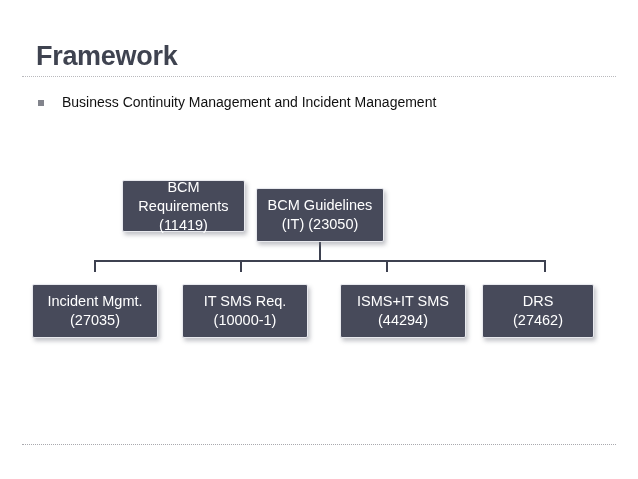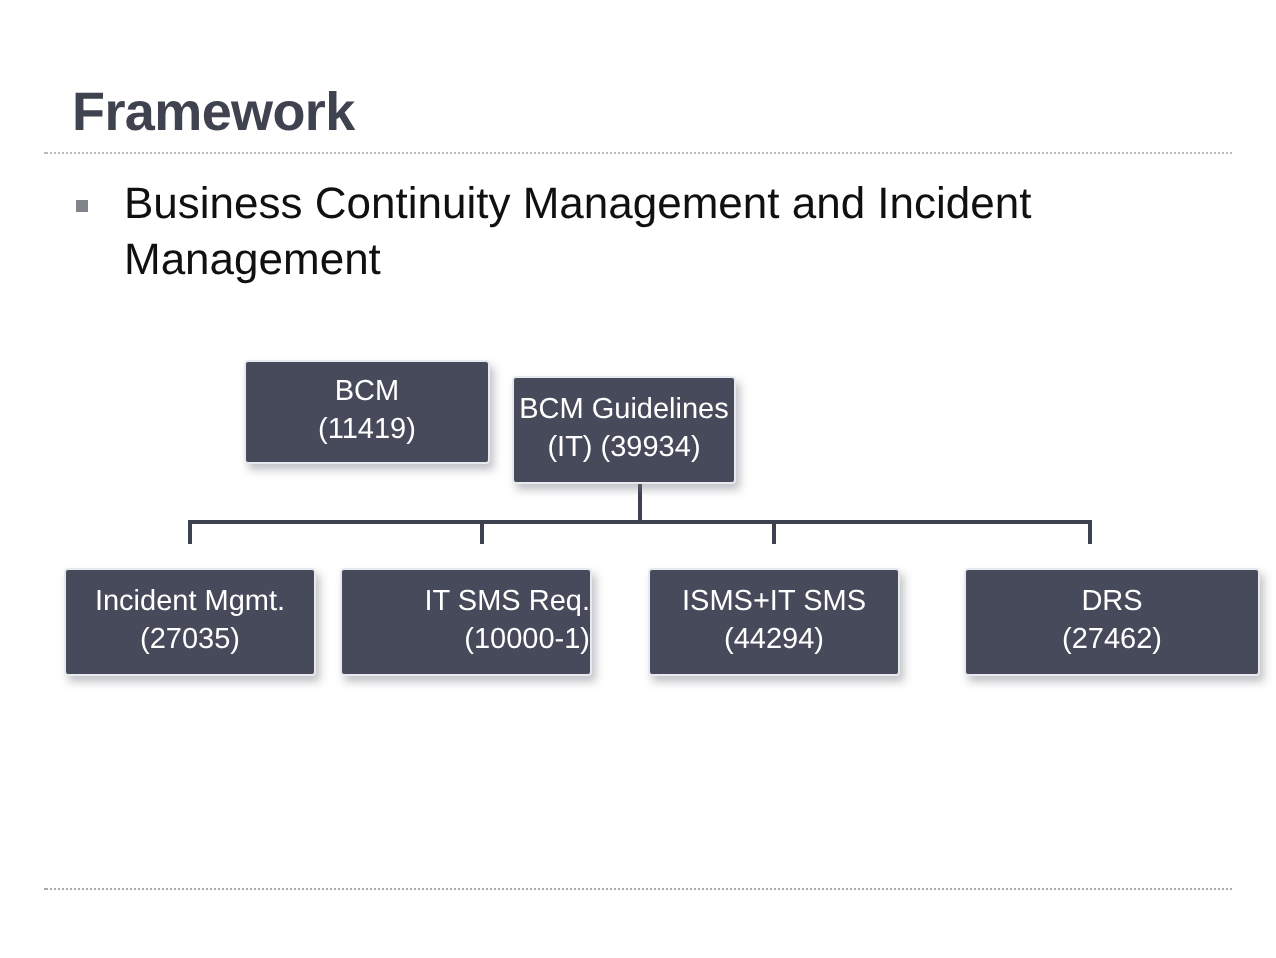--- a/index.html
+++ b/index.html
@@ -56,21 +56,21 @@
   #bullet-marker {
     position: absolute;
     left: 2px;
     top: 12px;
     width: 6px;
     height: 6px;
     background: #82848c;
   }
   #bullet-text {
     margin-left: 26px;
-    font-size: 22px;
+    font-size: 14px;
     line-height: 28px;
     color: #101010;
     font-family: "Liberation Sans", sans-serif;
   }
 
   
   #diagram {
     position: absolute;
     left: 0;
     top: 0;
@@ -97,34 +97,34 @@
     line-height: 19px;
     box-sizing: border-box;
   }
   .node .ln { display: block; white-space: nowrap; }
 
   
   #node-bcm-requirements {
     left: 122px; top: 180px; width: 123px; height: 52px;
   }
   #node-bcm-guidelines {
-    left: 256px; top: 188px; width: 112px; height: 54px;
+    left: 256px; top: 188px; width: 128px; height: 54px;
   }
 
   
   .node-leaf {
     top: 272px;
     width: 126px;
     height: 54px;
     margin-top: 12px;
   }
   #node-incident-mgmt { left: 32px; }
-  #node-it-sms-req    { left: 170px; align-items: flex-end; }
-  #node-isms-it-sms   { left: 324px; }
-  #node-drs           { left: 482px; width: 148px; }
+  #node-it-sms-req    { left: 182px; }
+  #node-isms-it-sms   { left: 340px; }
+  #node-drs           { left: 482px; width: 112px; }
 
   
   .conn {
     position: absolute;
     background: #3d4150;
   }
   
   #conn-drop { left: 319px; top: 242px; width: 2px; height: 19px; }
   
   #conn-bus  { left: 94px; top: 260px; width: 452px; height: 2px; }
@@ -153,26 +153,27 @@
 
     <div id="conn-drop" class="conn"></div>
     <div id="conn-bus" class="conn"></div>
     <div id="stub-1" class="conn conn-stub"></div>
     <div id="stub-2" class="conn conn-stub"></div>
     <div id="stub-3" class="conn conn-stub"></div>
     <div id="stub-4" class="conn conn-stub"></div>
 
     <div id="node-bcm-requirements" class="node">
       <span class="ln">BCM</span>
+      <span class="ln">Requirements</span>
       <span class="ln">(11419)</span>
     </div>
 
     <div id="node-bcm-guidelines" class="node">
       <span class="ln">BCM Guidelines</span>
-      <span class="ln">(IT) (39934)</span>
+      <span class="ln">(IT) (23050)</span>
     </div>
 
     <div id="node-incident-mgmt" class="node node-leaf">
       <span class="ln">Incident Mgmt.</span>
       <span class="ln">(27035)</span>
     </div>
 
     <div id="node-it-sms-req" class="node node-leaf">
       <span class="ln">IT SMS Req.</span>
       <span class="ln">(10000-1)</span>

